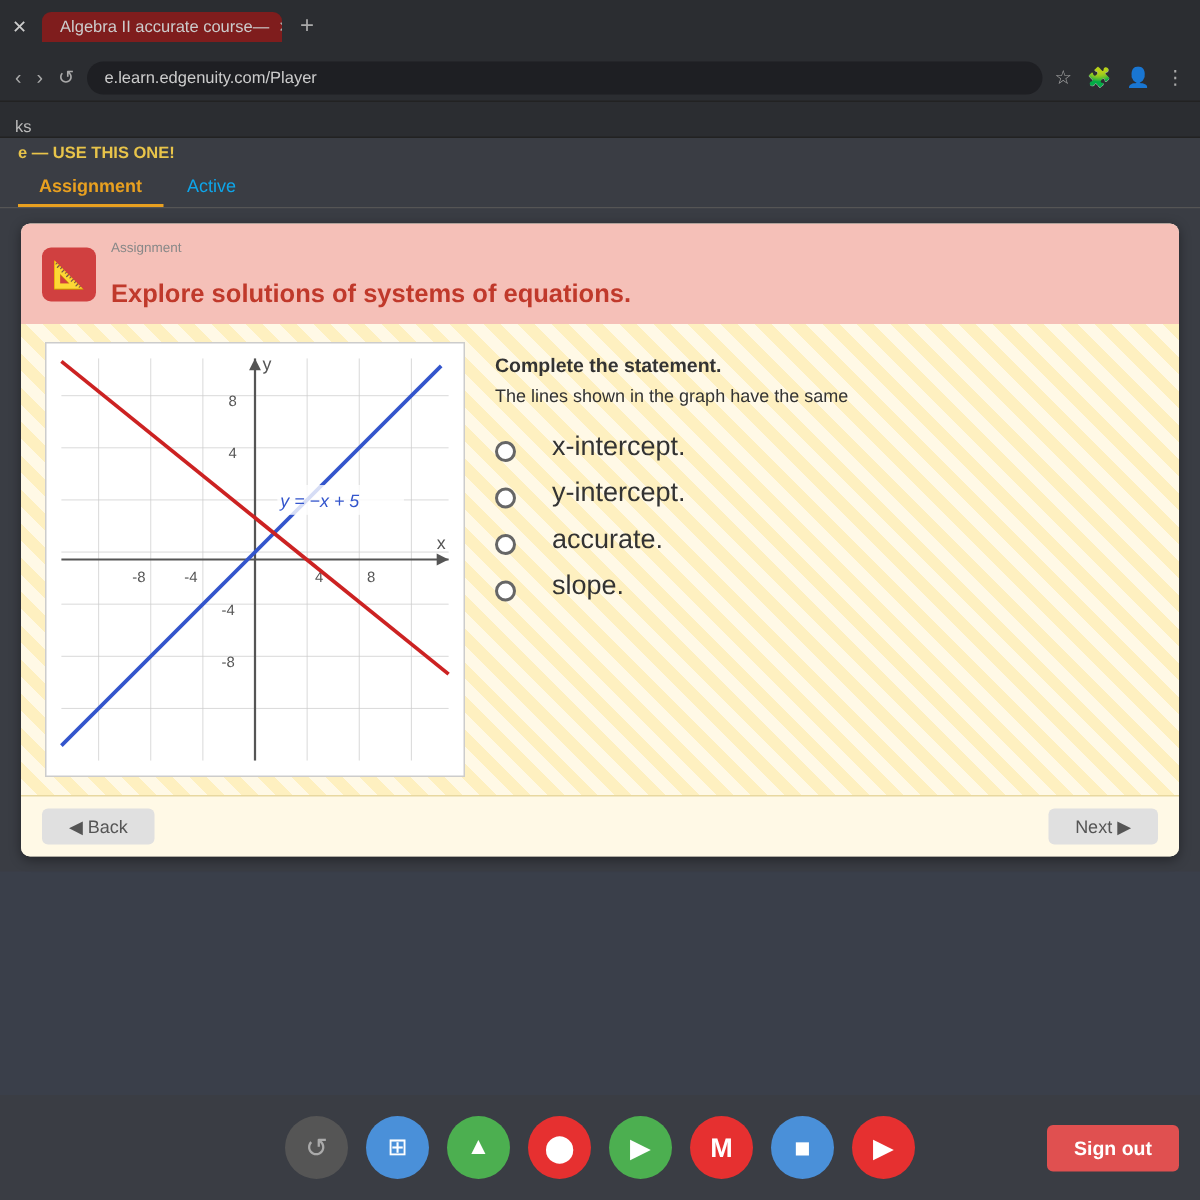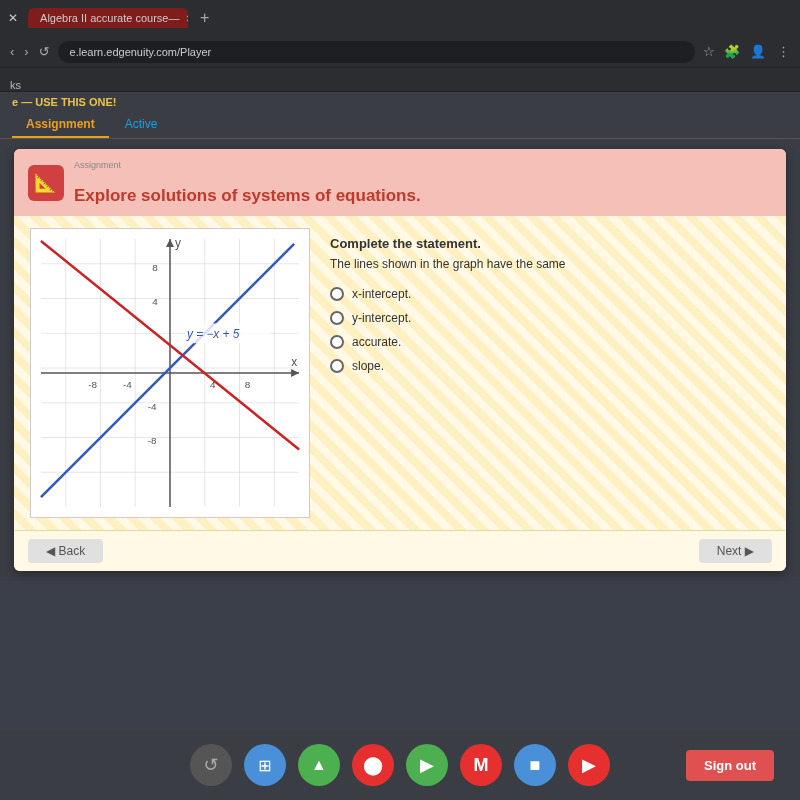--- a/index.html
+++ b/index.html
@@ -218,23 +218,23 @@
       line-height: 1.5;
     }
     .options-list {
       list-style: none;
       display: flex;
       flex-direction: column;
       gap: 10px;
     }
     .option-item {
       display: flex;
-      align-items: flex-start;
-      gap: 8px;
-      font-size: 12px;
+      align-items: flex-end;
+      gap: 24px;
+      font-size: 18px;
       color: #333;
       cursor: pointer;
     }
     .radio-circle {
       width: 14px;
       height: 14px;
       border-radius: 50%;
       border: 2px solid #666;
       background: white;
       flex-shrink: 0;
@@ -279,21 +279,21 @@
       border-radius: 50%;
       display: flex;
       align-items: center;
       justify-content: center;
       font-size: 20px;
       cursor: pointer;
     }
 
     .sign-out-btn {
       position: absolute;
-      right: 26px;
+      right: 14px;
       background: #e05050;
       border: none;
       border-radius: 4px;
       padding: 8px 18px;
       color: white;
       font-size: 13px;
       font-weight: bold;
       cursor: pointer;
     }
 

